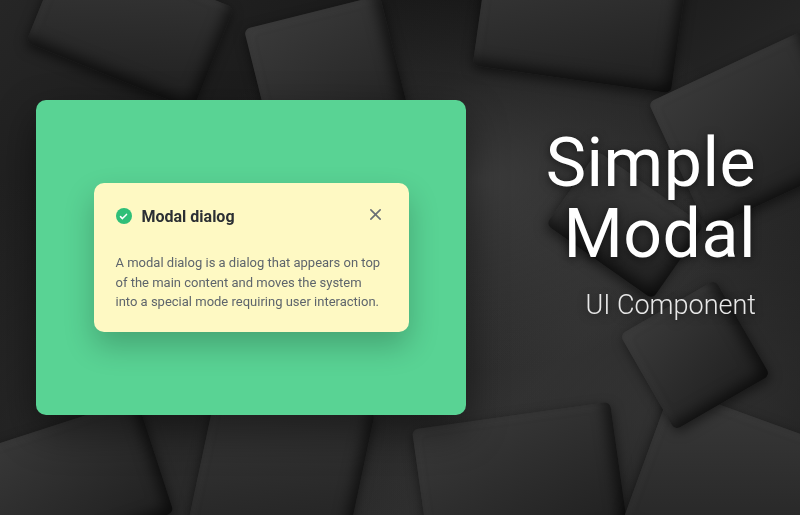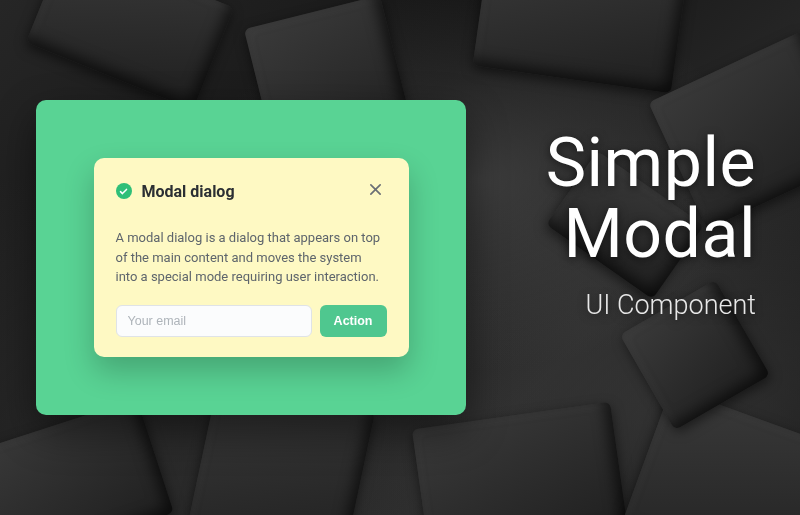--- a/index.html
+++ b/index.html
@@ -174,19 +174,15 @@
         <div class="modal-title">Modal dialog</div>
         <button class="close-btn" aria-label="Close">
           <span>
             <svg viewBox="0 0 14 14">
                 <path d="M2 2 L12 12 M12 2 L2 12" stroke="currentColor" stroke-width="1.8" stroke-linecap="round"></path>
               </svg>
           </span>
         </button>
       </div>
       <div class="modal-body">A modal dialog is a dialog that appears on top of the main content and moves the system into a special mode requiring user interaction.</div>
-      <div class="modal-actions">
-        <input class="email-input" type="text" placeholder="Your email" style="">
-        <button class="action-btn">Action</button>
-      </div>
     </div>
   </div>
 </div>
 
 </body></html>

